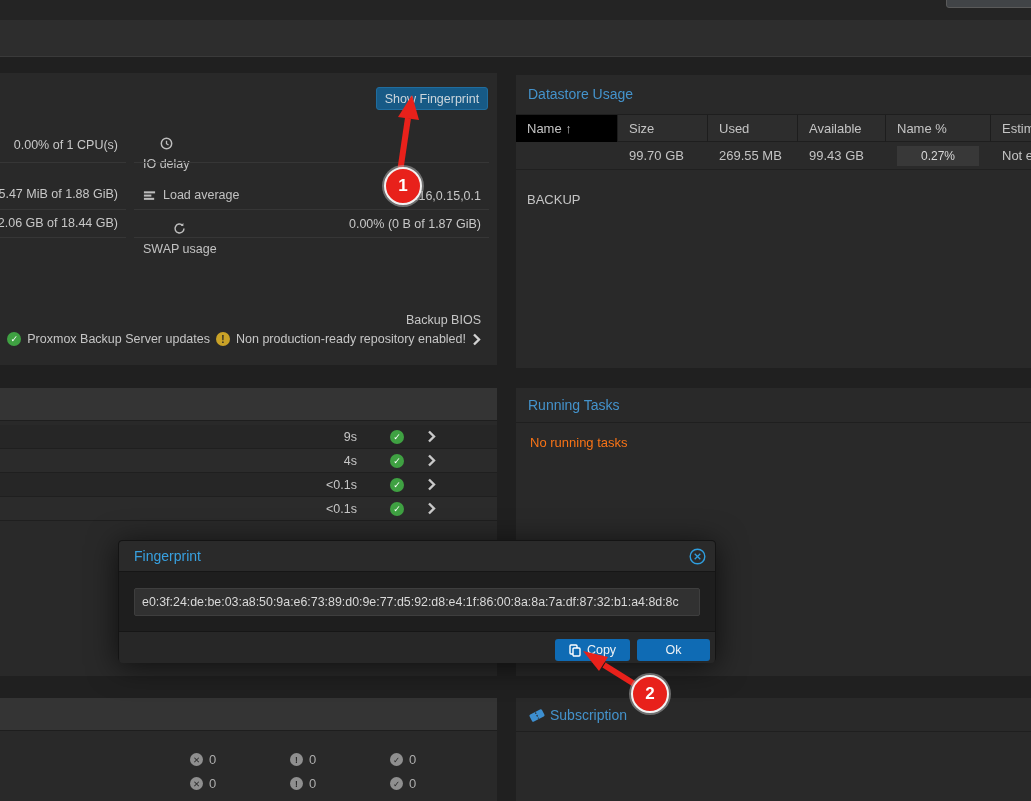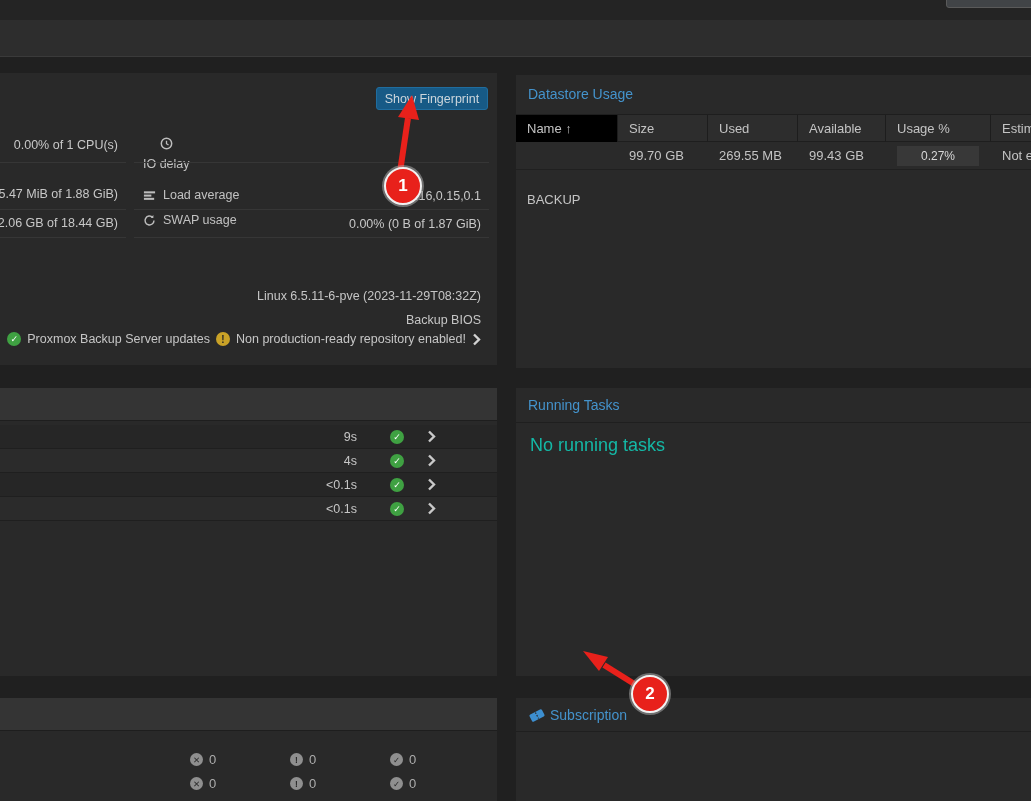--- a/index.html
+++ b/index.html
@@ -72,21 +72,21 @@
   .hcell { position:absolute; top:0; height:28px; line-height:27px; padding-left:11px;
            font-size:13px; color:#c4c4c4; border-right:1px solid #1d1d1d; }
   .hcell.sorted { background:#000000; }
   #ds-row { position:absolute; left:0; top:67px; width:100%; height:28px; background:#2a2a2a; border-bottom:1px solid #202020; }
   .dcell { position:absolute; top:0; height:28px; line-height:28px; padding-left:11px; font-size:13px; color:#c4c4c4; white-space:nowrap; }
   #usage-bar { position:absolute; left:381px; top:4px; width:82px; height:20px; background:#383838;
                display:flex; align-items:center; justify-content:center; font-size:12px; color:#d8d8d8; }
 
   
   #panelE { left:516px; top:388px; width:564px; height:288px; }
-  #no-tasks { position:absolute; left:14px; top:47px; font-size:18px; color:#14b8a6; }
+  #no-tasks { position:absolute; left:14px; top:47px; font-size:13px; color:#f97316; }
 
   
   #panelF { left:516px; top:698px; width:564px; height:103px; }
 
   
   #dialog { left:118px; top:540px; width:598px; height:122px; background:#1e1e1e;
             border:1px solid #141414; border-radius:4px; box-shadow:0 4px 30px rgba(0,0,0,0.65); z-index:10; }
   #dlg-head { position:absolute; left:0; top:0; width:100%; height:31px; background:#2a2a2a;
               border-bottom:1px solid #161616; border-radius:4px 4px 0 0; }
   #dlg-title { position:absolute; left:15px; top:7px; font-size:14px; color:#38a1e0; }
@@ -146,37 +146,36 @@
     <div class="stat-lab" style="top:115px;">
       <svg width="13" height="13" viewBox="0 0 14 14">
           <rect x="1" y="2.5" width="12" height="2.2" fill="#bdbdbd"></rect>
           <rect x="1" y="6" width="8" height="2.2" fill="#bdbdbd"></rect>
           <rect x="1" y="9.5" width="11" height="2.2" fill="#bdbdbd"></rect>
         </svg>
       <span>Load average</span>
     </div>
     <div class="stat-val-r" style="top:116px;">0.16,0.15,0.1</div>
 
-    <div class="stat-lab" style="top:140px;">
+    <div class="stat-lab" style="top:149px;flex-direction:column;">
       <svg width="13" height="13" viewBox="0 0 14 14">
           <path d="M11.8 7a4.8 4.8 0 1 1-1.4-3.4" fill="none" stroke="#bdbdbd" stroke-width="1.6"></path>
           <path d="M11.2 1.2v3h-3z" fill="#bdbdbd"></path>
         </svg>
       <span>SWAP usage</span>
     </div>
     <div class="stat-val-r" style="top:144px;">0.00% (0 B of 1.87 GiB)</div>
 
     <div class="sep" style="top:89px; left:0; width:166px;"></div>
     <div class="sep" style="top:89px; left:174px; width:355px;"></div>
     <div class="sep" style="top:136px; left:0; width:166px;"></div>
     <div class="sep" style="top:136px; left:174px; width:355px;"></div>
     <div class="sep" style="top:164px; left:0; width:166px;"></div>
     <div class="sep" style="top:164px; left:174px; width:355px;"></div>
 
-    <div class="info-row" style="top:216px;">Linux 6.5.11-6-pve (2023-11-29T08:32Z)</div>
     <div class="info-row" style="top:240px;">Backup BIOS</div>
 
     <div id="updates-row">
       <span class="circ green">✓</span>
       <span>Proxmox Backup Server updates</span>
       <span class="circ yellow">!</span>
       <span>Non production-ready repository enabled!</span>
       <svg class="chev-svg" width="9" height="13" viewBox="0 0 9 13">
           <polyline points="2,1.5 7,6.5 2,11.5" fill="none" stroke="#d2d2d2" stroke-width="2.4"></polyline>
         </svg>
@@ -251,21 +250,21 @@
   <div id="panelD" class="abs panel">
     <div class="panel-title" style="left:12px; top:11px;">Datastore Usage</div>
     <div id="ds-header">
       <div class="hcell sorted" style="left:0; width:102px;">
         <span>Name</span>
         <span>↑</span>
       </div>
       <div class="hcell" style="left:102px; width:90px;">Size</div>
       <div class="hcell" style="left:192px; width:90px;">Used</div>
       <div class="hcell" style="left:282px; width:88px;">Available</div>
-      <div class="hcell" style="left:370px; width:105px;">Usage %</div>
+      <div class="hcell" style="left:370px; width:105px;">Name %</div>
       <div class="hcell" style="left:475px; width:105px;">Estimated Full</div>
     </div>
     <div id="ds-row">
       <div class="dcell" style="left:0;margin-top:44px;">BACKUP</div>
       <div class="dcell" style="left:102px;">99.70 GB</div>
       <div class="dcell" style="left:192px;">269.55 MB</div>
       <div class="dcell" style="left:282px;">99.43 GB</div>
       <div id="usage-bar">
           <span>0.27%</span>
         </div>
@@ -283,20 +282,40 @@
     <svg class="abs" style="left:12px; top:10px;" width="18" height="15" viewBox="0 0 18 15">
         <g transform="rotate(-28 9 7.5)">
           <rect x="2" y="3.5" width="14" height="8" rx="1.5" fill="#3d8fd0"></rect>
           <line x1="9" y1="4" x2="9" y2="11" stroke="#292929" stroke-width="1.2" stroke-dasharray="1.6 1.4"></line>
         </g>
       </svg>
     <div class="panel-title" style="left:34px; top:9px;">Subscription</div>
     <div class="divider" style="top:33px;"></div>
   </div>
 
+  <div id="dialog" class="abs">
+    <div id="dlg-head">
+      <div id="dlg-title">Fingerprint</div>
+      <svg id="dlg-close" width="17" height="17" viewBox="0 0 17 17">
+          <circle cx="8.5" cy="8.5" r="7.3" fill="none" stroke="#2f9fe0" stroke-width="1.4"></circle>
+          <path d="M5.7 5.7l5.6 5.6M11.3 5.7l-5.6 5.6" stroke="#2f9fe0" stroke-width="1.3"></path>
+        </svg>
+    </div>
+    <input id="fp-input" readonly="" value="e0:3f:24:de:be:03:a8:50:9a:e6:73:89:d0:9e:77:d5:92:d8:e4:1f:86:00:8a:8a:7a:df:87:32:b1:a4:8d:8c" style="">
+    <div id="dlg-foot">
+      <div id="copy-btn" class="dlg-btn">
+        <svg width="12" height="13" viewBox="0 0 12 13">
+            <rect x="1" y="1" width="7" height="9" rx="1" fill="none" stroke="#fff" stroke-width="1.4"></rect>
+            <rect x="4" y="4" width="7" height="8" rx="1" fill="#0f6bb4" stroke="#fff" stroke-width="1.4"></rect>
+          </svg>
+        <span>Copy</span>
+      </div>
+      <div id="ok-btn" class="dlg-btn">Ok</div>
+    </div>
+  </div>
 
   <svg id="annot-svg" class="abs" width="1031" height="801" viewBox="0 0 1031 801">
     <g fill="#e8211b" stroke="none">
       <line x1="400" y1="172" x2="408" y2="118" stroke="#e8211b" stroke-width="6"></line>
       <polygon points="412,95 419,120 398,117"></polygon>
     </g>
     <g fill="#e8211b" stroke="none">
       <line x1="636" y1="685" x2="604" y2="665" stroke="#e8211b" stroke-width="6"></line>
       <polygon points="583,651 608,657 599,671"></polygon>
     </g>

